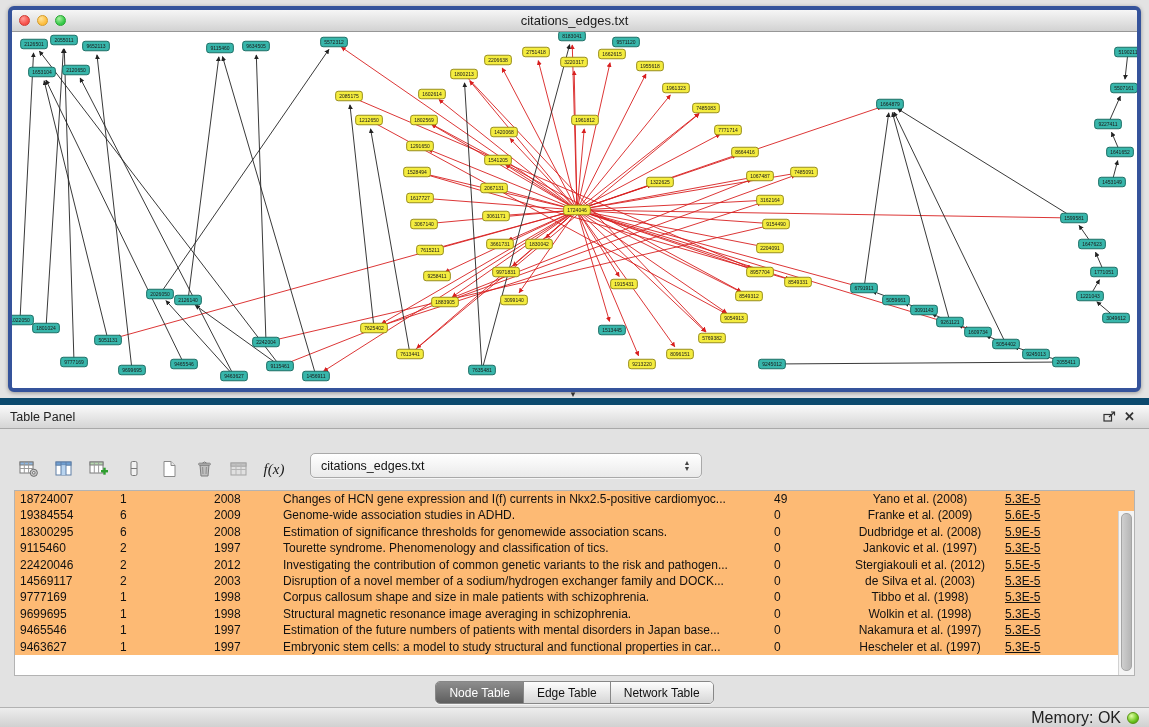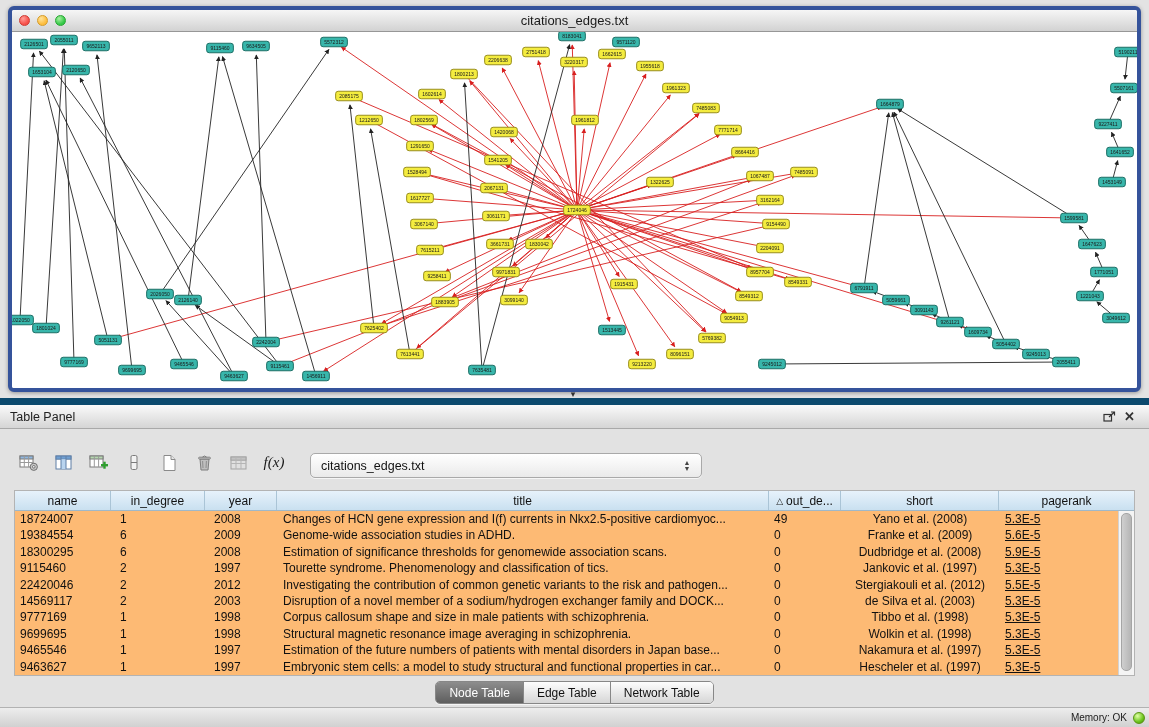--- a/index.html
+++ b/index.html
@@ -28,21 +28,21 @@
   .table-panel{position:absolute;left:0;top:398px;width:1149px;height:309px;
     background:#e2e2e2;border-top:7px solid #0c4a6e;box-sizing:border-box;}
   .panel-header{height:23px;background:linear-gradient(#fafafa,#d5d5d5);
     border-bottom:1px solid #a9a9a9;display:flex;align-items:center;padding:0 10px;}
   .panel-title{font-size:12.5px;color:#222;}
   .ph-spacer{flex:1;}
   .ph-btn{background:none;border:none;padding:0 4px;display:flex;align-items:center;cursor:default;}
   .close-x{font-size:13px;font-weight:bold;color:#333;line-height:13px;}
 
   .toolbar{display:flex;align-items:center;padding:24px 0 12px 16px;gap:9px;}
-  .tool-btn{width:26px;height:24px;display:flex;align-items:flex-start;justify-content:center;
+  .tool-btn{width:26px;height:24px;display:flex;align-items:flex-end;justify-content:center;
     background:transparent;border:none;padding:0;}
   .fx-label{font-style:italic;font-family:"Liberation Serif",serif;font-size:15px;color:#1a1a1a;}
   .combo{margin-left:14px;width:392px;height:25px;border:1px solid #a9a9a9;border-radius:5px;
     background:linear-gradient(#ffffff,#eaeaea);display:flex;align-items:center;box-sizing:border-box;
     box-shadow:0 1px 0 rgba(255,255,255,.7);}
   .combo-value{flex:1;padding-left:10px;font-size:12.5px;color:#111;
     white-space:nowrap;overflow:hidden;}
   .combo-arrows{width:18px;display:flex;flex-direction:column;align-items:center;padding-right:5px;}
   .combo-arrows span{font-size:7px;line-height:6px;color:#444;}
 
@@ -72,21 +72,21 @@
   .seg button{height:21px;padding:0 13px;font-size:12px;border:none;
     border-right:1px solid #878787;background:linear-gradient(#fdfdfd,#d6d6d6);color:#111;
     font-family:"Liberation Sans",sans-serif;}
   .seg button:last-child{border-right:none;}
   .seg button.selected{background:linear-gradient(#8d8d8d,#5e5e5e);color:#fff;}
 
   
   .statusbar{position:absolute;left:0;top:707px;width:1149px;height:20px;
     background:linear-gradient(#ededed,#d1d1d1);border-top:1px solid #b2b2b2;
     display:flex;align-items:center;justify-content:flex-end;gap:6px;
-    padding-right:4px;box-sizing:border-box;font-size:10px;color:#222;}
+    padding-right:10px;box-sizing:border-box;font-size:16px;color:#222;}
   .mem-dot{width:12px;height:12px;border-radius:50%;
     background:radial-gradient(circle at 35% 30%,#e2ffa6,#6cc51e 60%,#3f8f0e);
     border:1px solid #5a9412;box-sizing:border-box;}
 </style>
 </head>
 <body>
 
 <div class="desktop">
 
   <div class="net-window">
@@ -662,32 +662,20 @@
       <div class="combo">
         <span class="combo-value">citations_edges.txt</span>
         <span class="combo-arrows">
           <span>▲</span>
             <span>▼</span>
         </span>
       </div>
     </div>
 
     <div class="table-wrap">
-      <div class="thead">
-        <div class="th c0">name</div>
-        <div class="th c1">in_degree</div>
-        <div class="th c2">year</div>
-        <div class="th c3">title</div>
-        <div class="th c4">
-          <span class="sort-tri">△</span>
-          <span>out_de...</span>
-        </div>
-        <div class="th c5">short</div>
-        <div class="th c6">pagerank</div>
-      </div>
       <div>
   <div class="trow">
     <div class="td c0">18724007</div>
     <div class="td c1">1</div>
     <div class="td c2">2008</div>
     <div class="td c3">Changes of HCN gene expression and I(f) currents in Nkx2.5-positive cardiomyoc...</div>
     <div class="td c4">49</div>
     <div class="td c5">Yano et al. (2008)</div>
     <div class="td c6">5.3E-5</div>
   </div>

